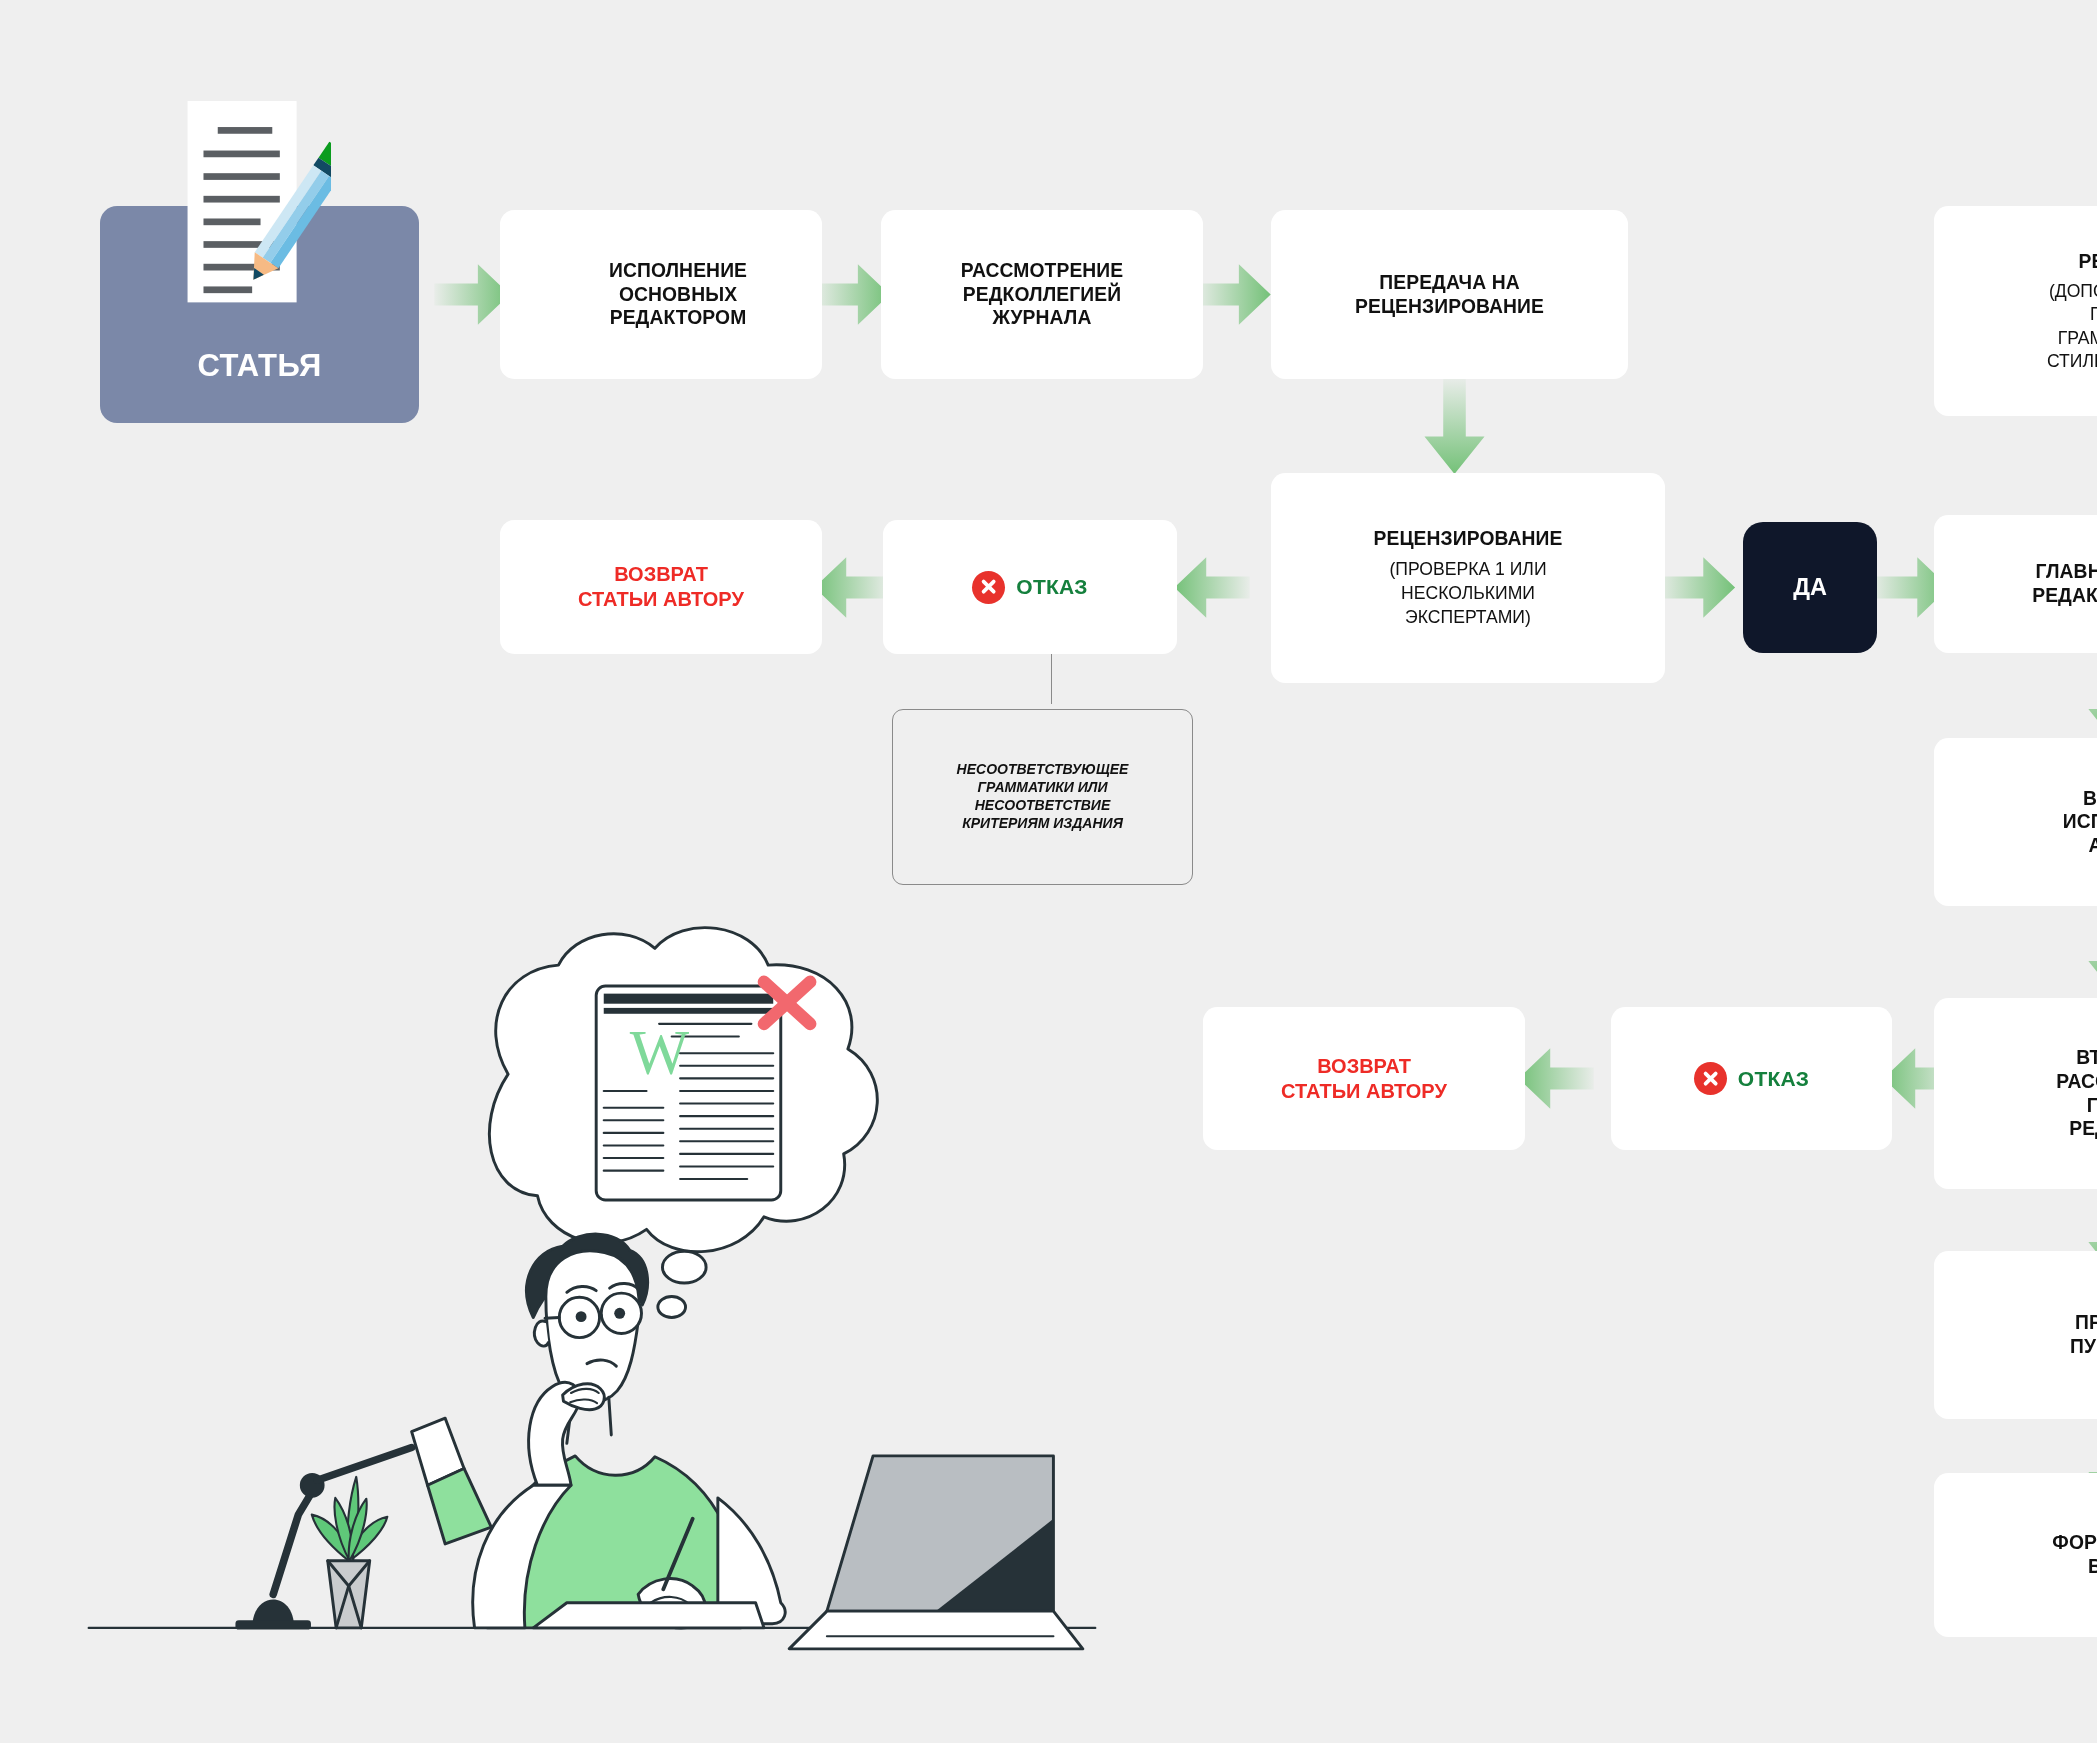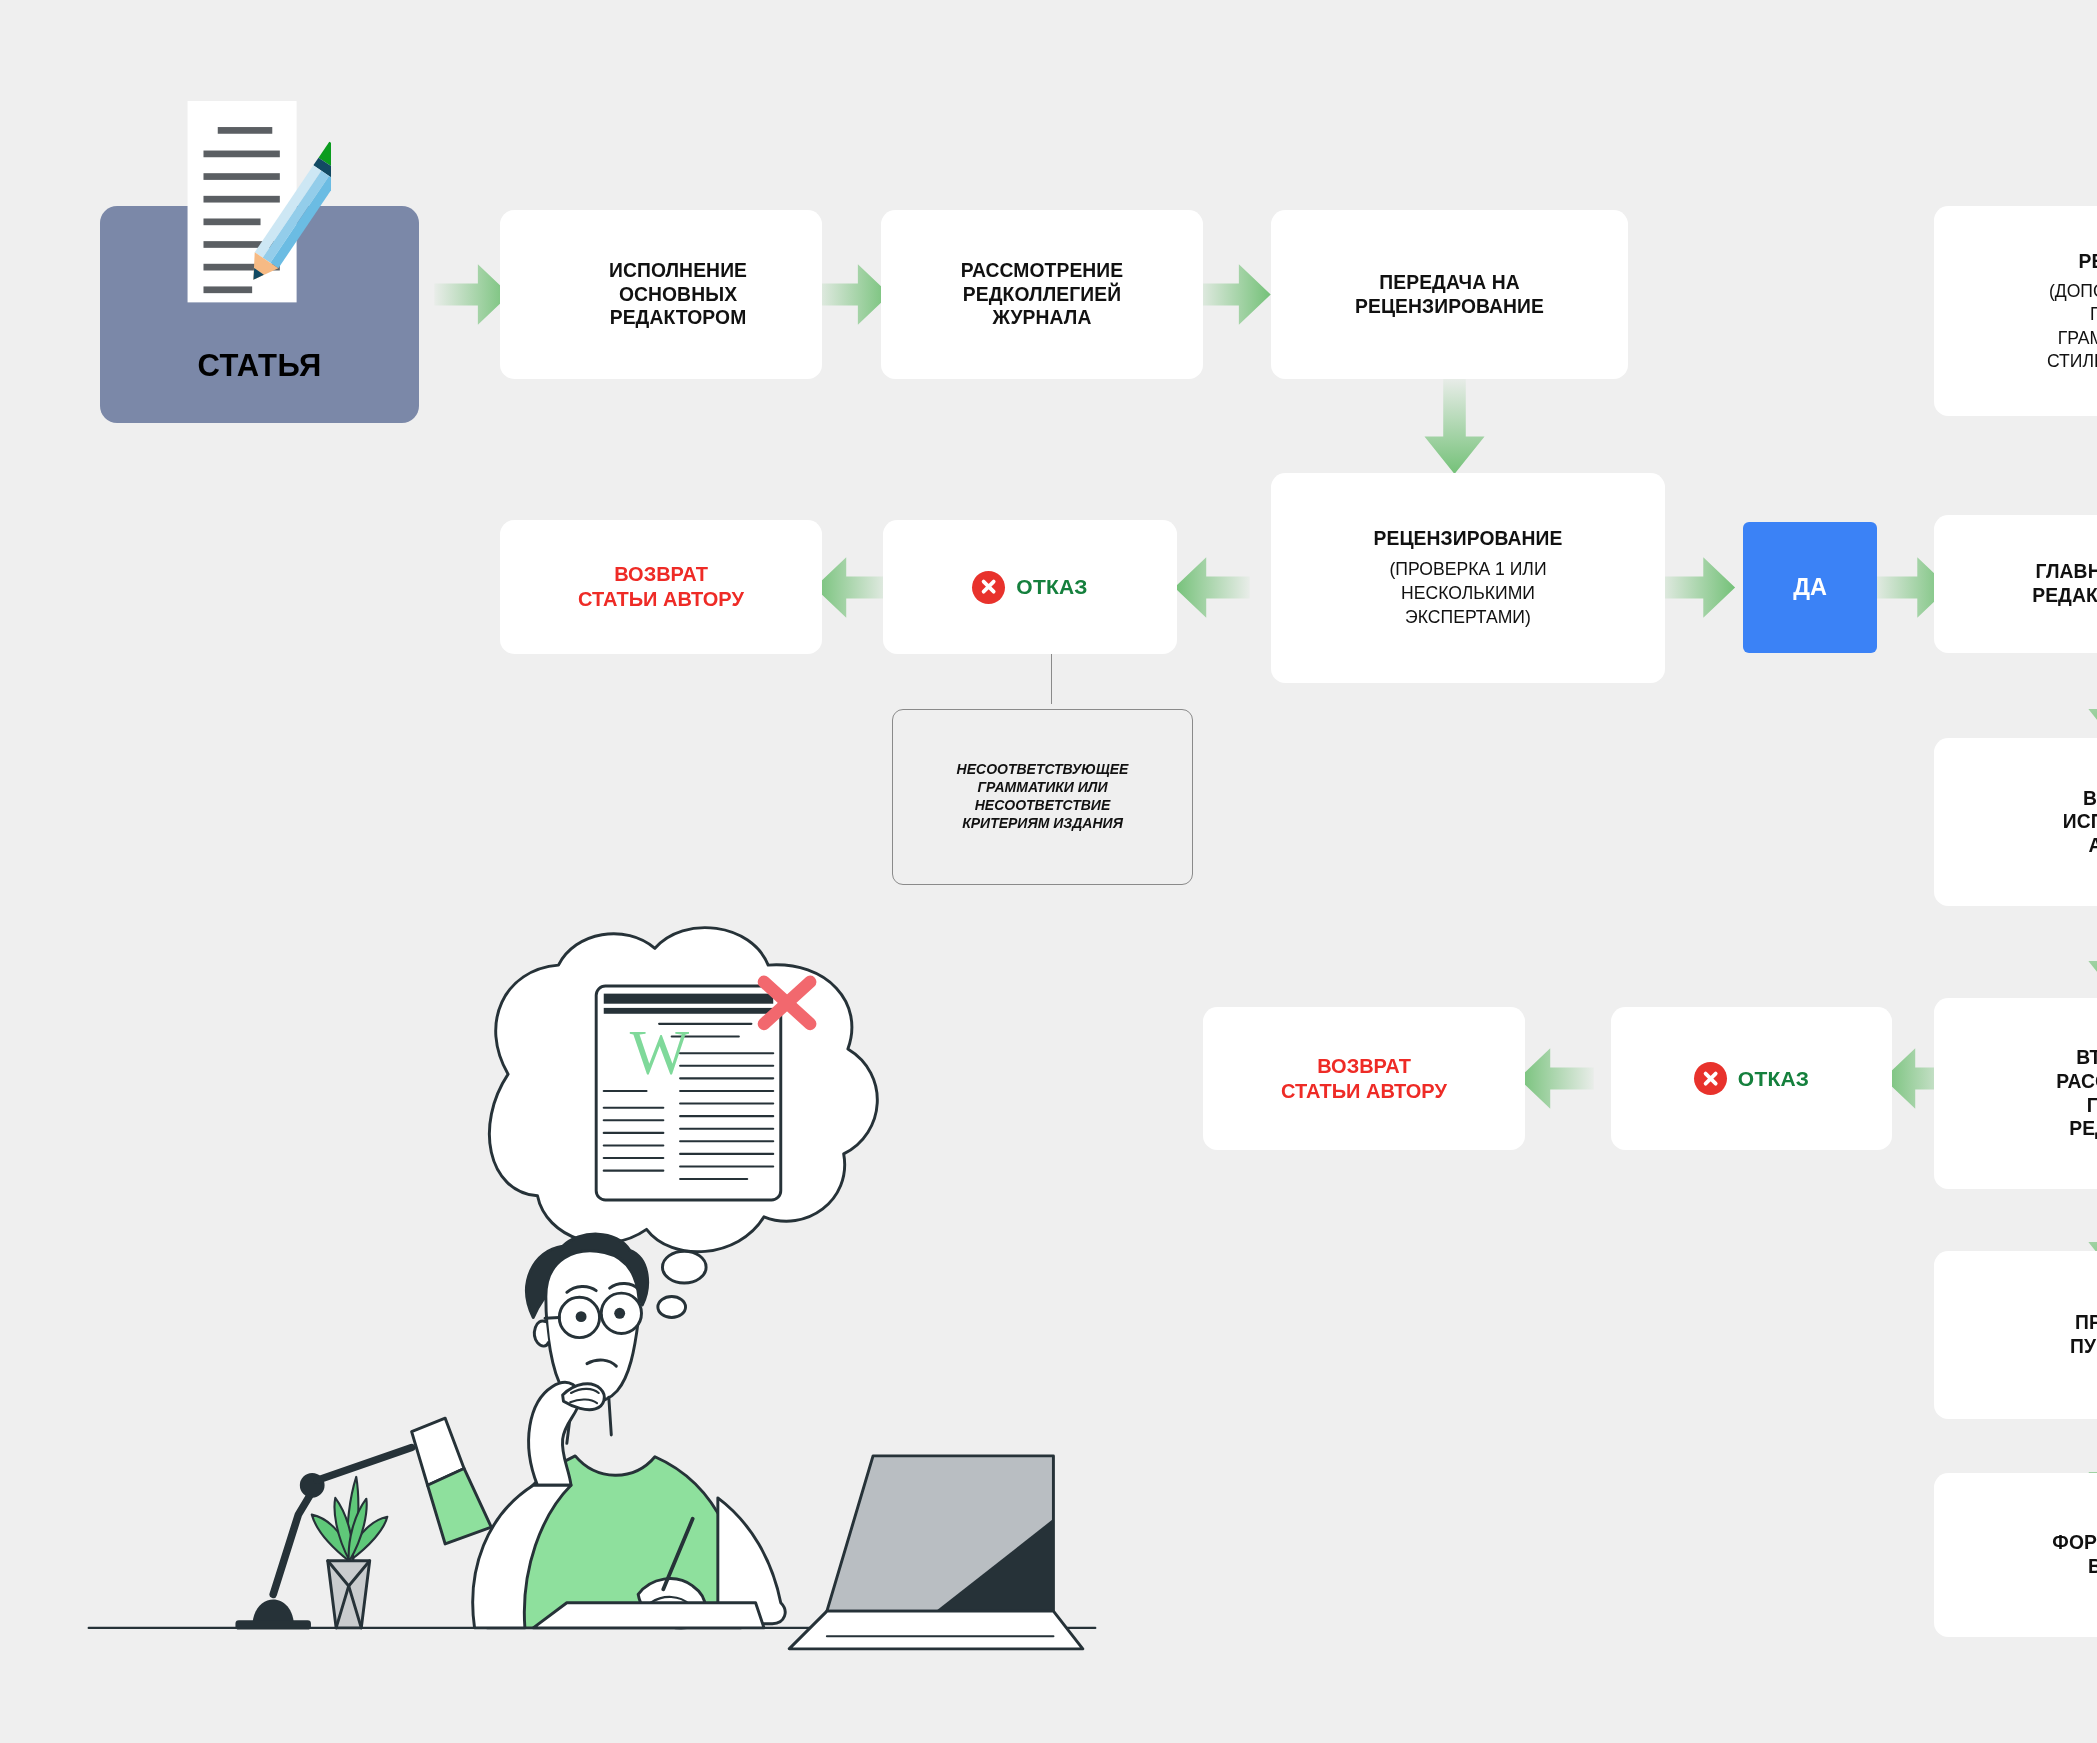--- a/index.html
+++ b/index.html
@@ -41,27 +41,27 @@
 
   
   .term-article{
     position:absolute;
     background:#7B88A8;
     border-radius:17px;
     display:flex;align-items:flex-end;justify-content:center;
     z-index:3;
   }
   .term-article .lbl{
-    color:#000000;font-weight:bold;font-size:31px;
+    color:#ffffff;font-weight:bold;font-size:31px;
     letter-spacing:0.4px;margin-bottom:39px;
   }
   .decision{
     position:absolute;
-    background:#3b82f6;
-    border-radius:6px;
+    background:#0f172a;
+    border-radius:20px;
     display:flex;align-items:center;justify-content:center;
     z-index:5;
   }
   .decision .lbl{color:#FFFFFF;font-weight:bold;font-size:23.5px;}
 
   
   .reject-row{display:flex;align-items:center;justify-content:center;gap:11px;}
   .x-circle{
     width:33px;height:33px;border-radius:50%;
     background:#E8322C;flex:0 0 auto;

